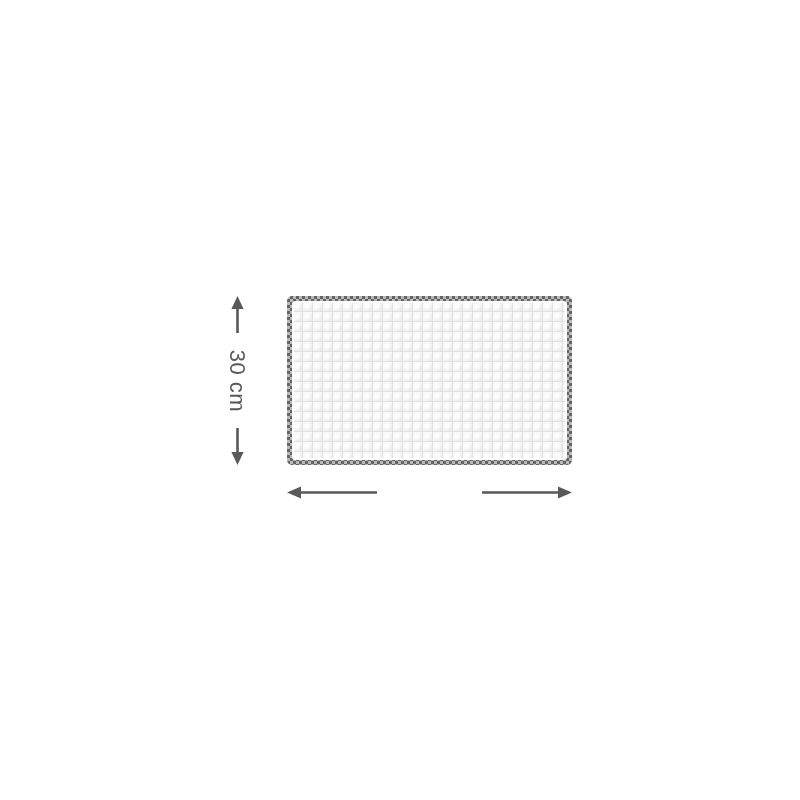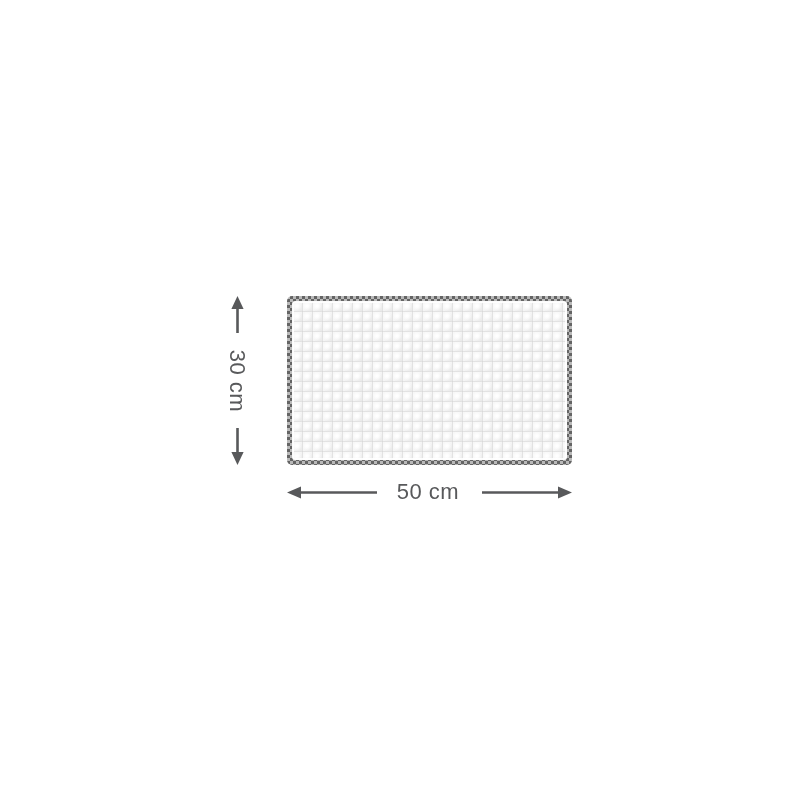--- a/index.html
+++ b/index.html
@@ -96,20 +96,19 @@
   <svg class="dim-arrow arrow-down" width="15" height="38" viewBox="0 0 15 38">
     <line x1="7.5" y1="1" x2="7.5" y2="27" stroke="#58595b" stroke-width="2.6"></line>
     <polygon points="7.5,38 13.6,25 1.4,25" fill="#58595b"></polygon>
   </svg>
 
   <svg class="dim-arrow arrow-left" width="91" height="15" viewBox="0 0 91 15">
     <line x1="90" y1="7.5" x2="12" y2="7.5" stroke="#58595b" stroke-width="2.6"></line>
     <polygon points="0,7.5 14,1.4 14,13.6" fill="#58595b"></polygon>
   </svg>
 
-  <div class="dim-label width-label">50 cm</div>
 
   <svg class="dim-arrow arrow-right" width="91" height="15" viewBox="0 0 91 15">
     <line x1="1" y1="7.5" x2="79" y2="7.5" stroke="#58595b" stroke-width="2.6"></line>
     <polygon points="91,7.5 77,1.4 77,13.6" fill="#58595b"></polygon>
   </svg>
 
 </div>
 
 </body></html>

